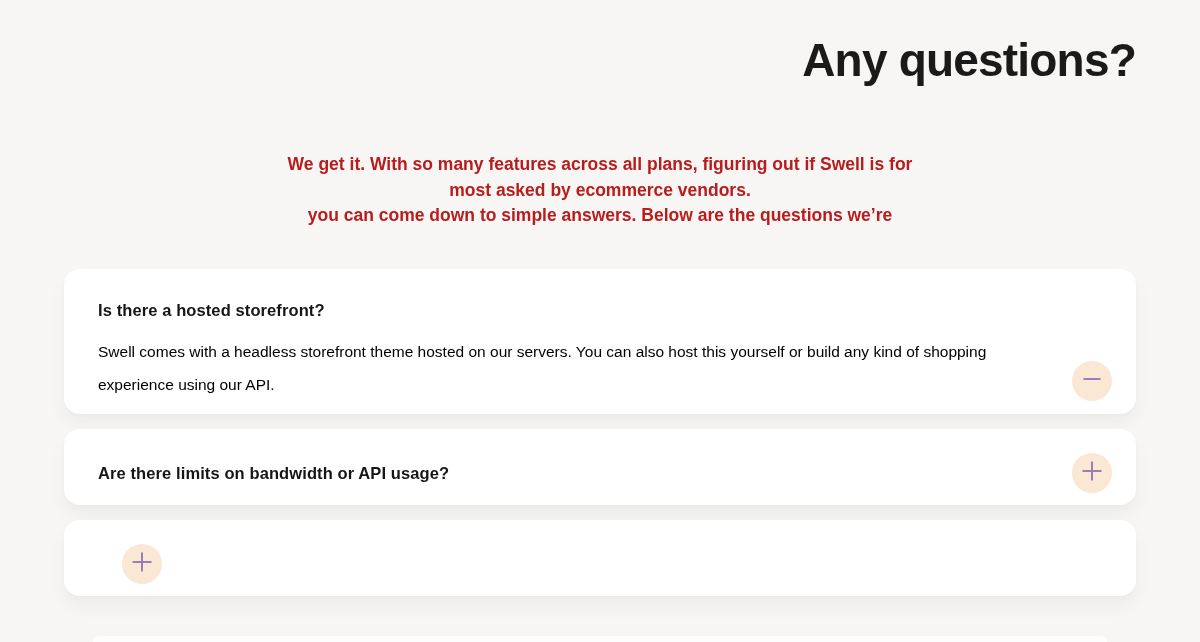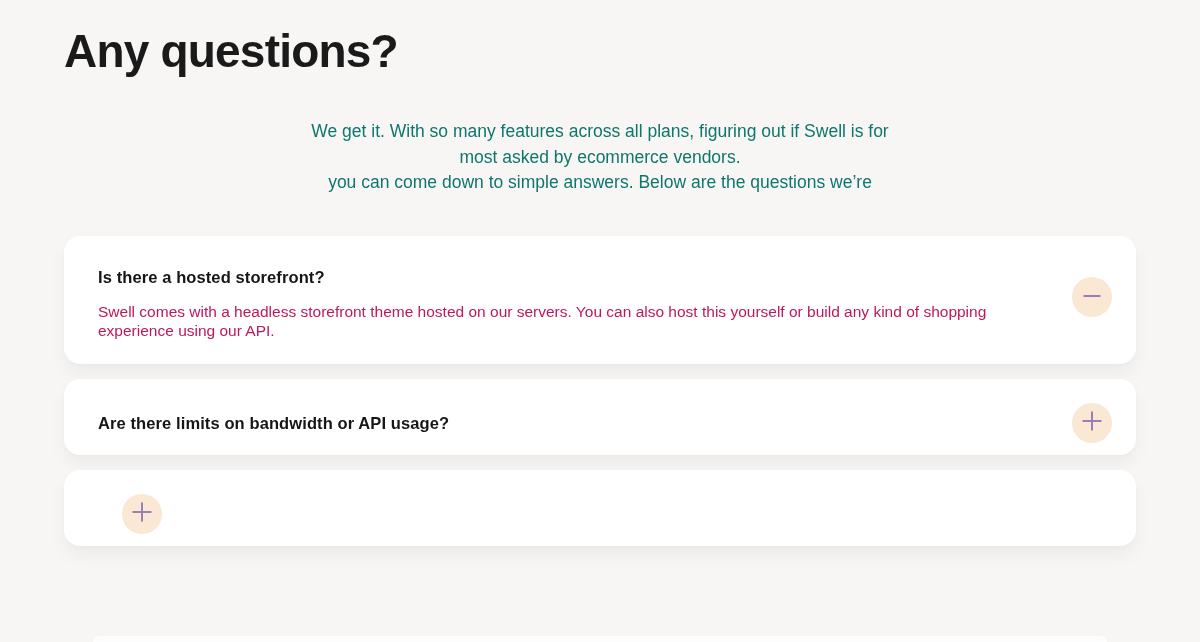--- a/index.html
+++ b/index.html
@@ -8,71 +8,72 @@
     overflow: hidden;
     background: #f7f6f4;
     font-family: "Liberation Sans", sans-serif;
     position: relative;
   }
   .container {
     width: 1072px;
     margin: 0 auto;
   }
   .page-title {
-    margin-top: 23px;
-    text-align: left;
+    margin-top: 32px;
+    text-align: right;
     font-size: 46px;
     font-weight: 700;
     letter-spacing: -0.8px;
     line-height: 56px;
     color: #1a1a1b;
   }
   .subtitle {
-    margin-top: 40px;
+    margin-top: 64px;
     text-align: center;
     font-size: 17.5px;
     line-height: 25.5px;
-    color: #0f766e;
+    color: #b91c1c;
+    font-weight: bold;
   }
   .faq-list {
     margin-top: 40px;
   }
   .faq-card {
     background: #ffffff;
     border-radius: 16px;
     box-shadow: 0 10px 18px rgba(23,23,23,0.045), 0 2px 4px rgba(23,23,23,0.02);
     display: flex;
     justify-content: space-between;
     margin-bottom: 15px;
     cursor: pointer;
   }
   .faq-card.expanded {
-    align-items: center;
-    padding: 30px 24px 24px 34px;
+    align-items: flex-end;
+    padding: 30px 24px 13px 34px;
     gap: 17px;
   }
   .faq-card.collapsed {
     align-items: center;
     height: 76px;
     padding: 12px 24px 0 34px;
   }
   .faq-content { flex: 1 1 auto; }
   .faq-question {
     font-size: 16.5px;
     font-weight: 700;
     letter-spacing: 0.1px;
     line-height: 22px;
     color: #161617;
   }
   .faq-answer {
     margin-top: 14px;
     max-width: 895px;
     font-size: 15.5px;
-    line-height: 19px;
-    color: #be185d;
+    line-height: 33px;
+    color: #000000;
   }
   .faq-toggle {
     flex: 0 0 auto;
     width: 40px; height: 40px;
     border-radius: 50%;
     background: #fae8d5;
     border: none;
     display: flex;
     align-items: center;
     justify-content: center;

